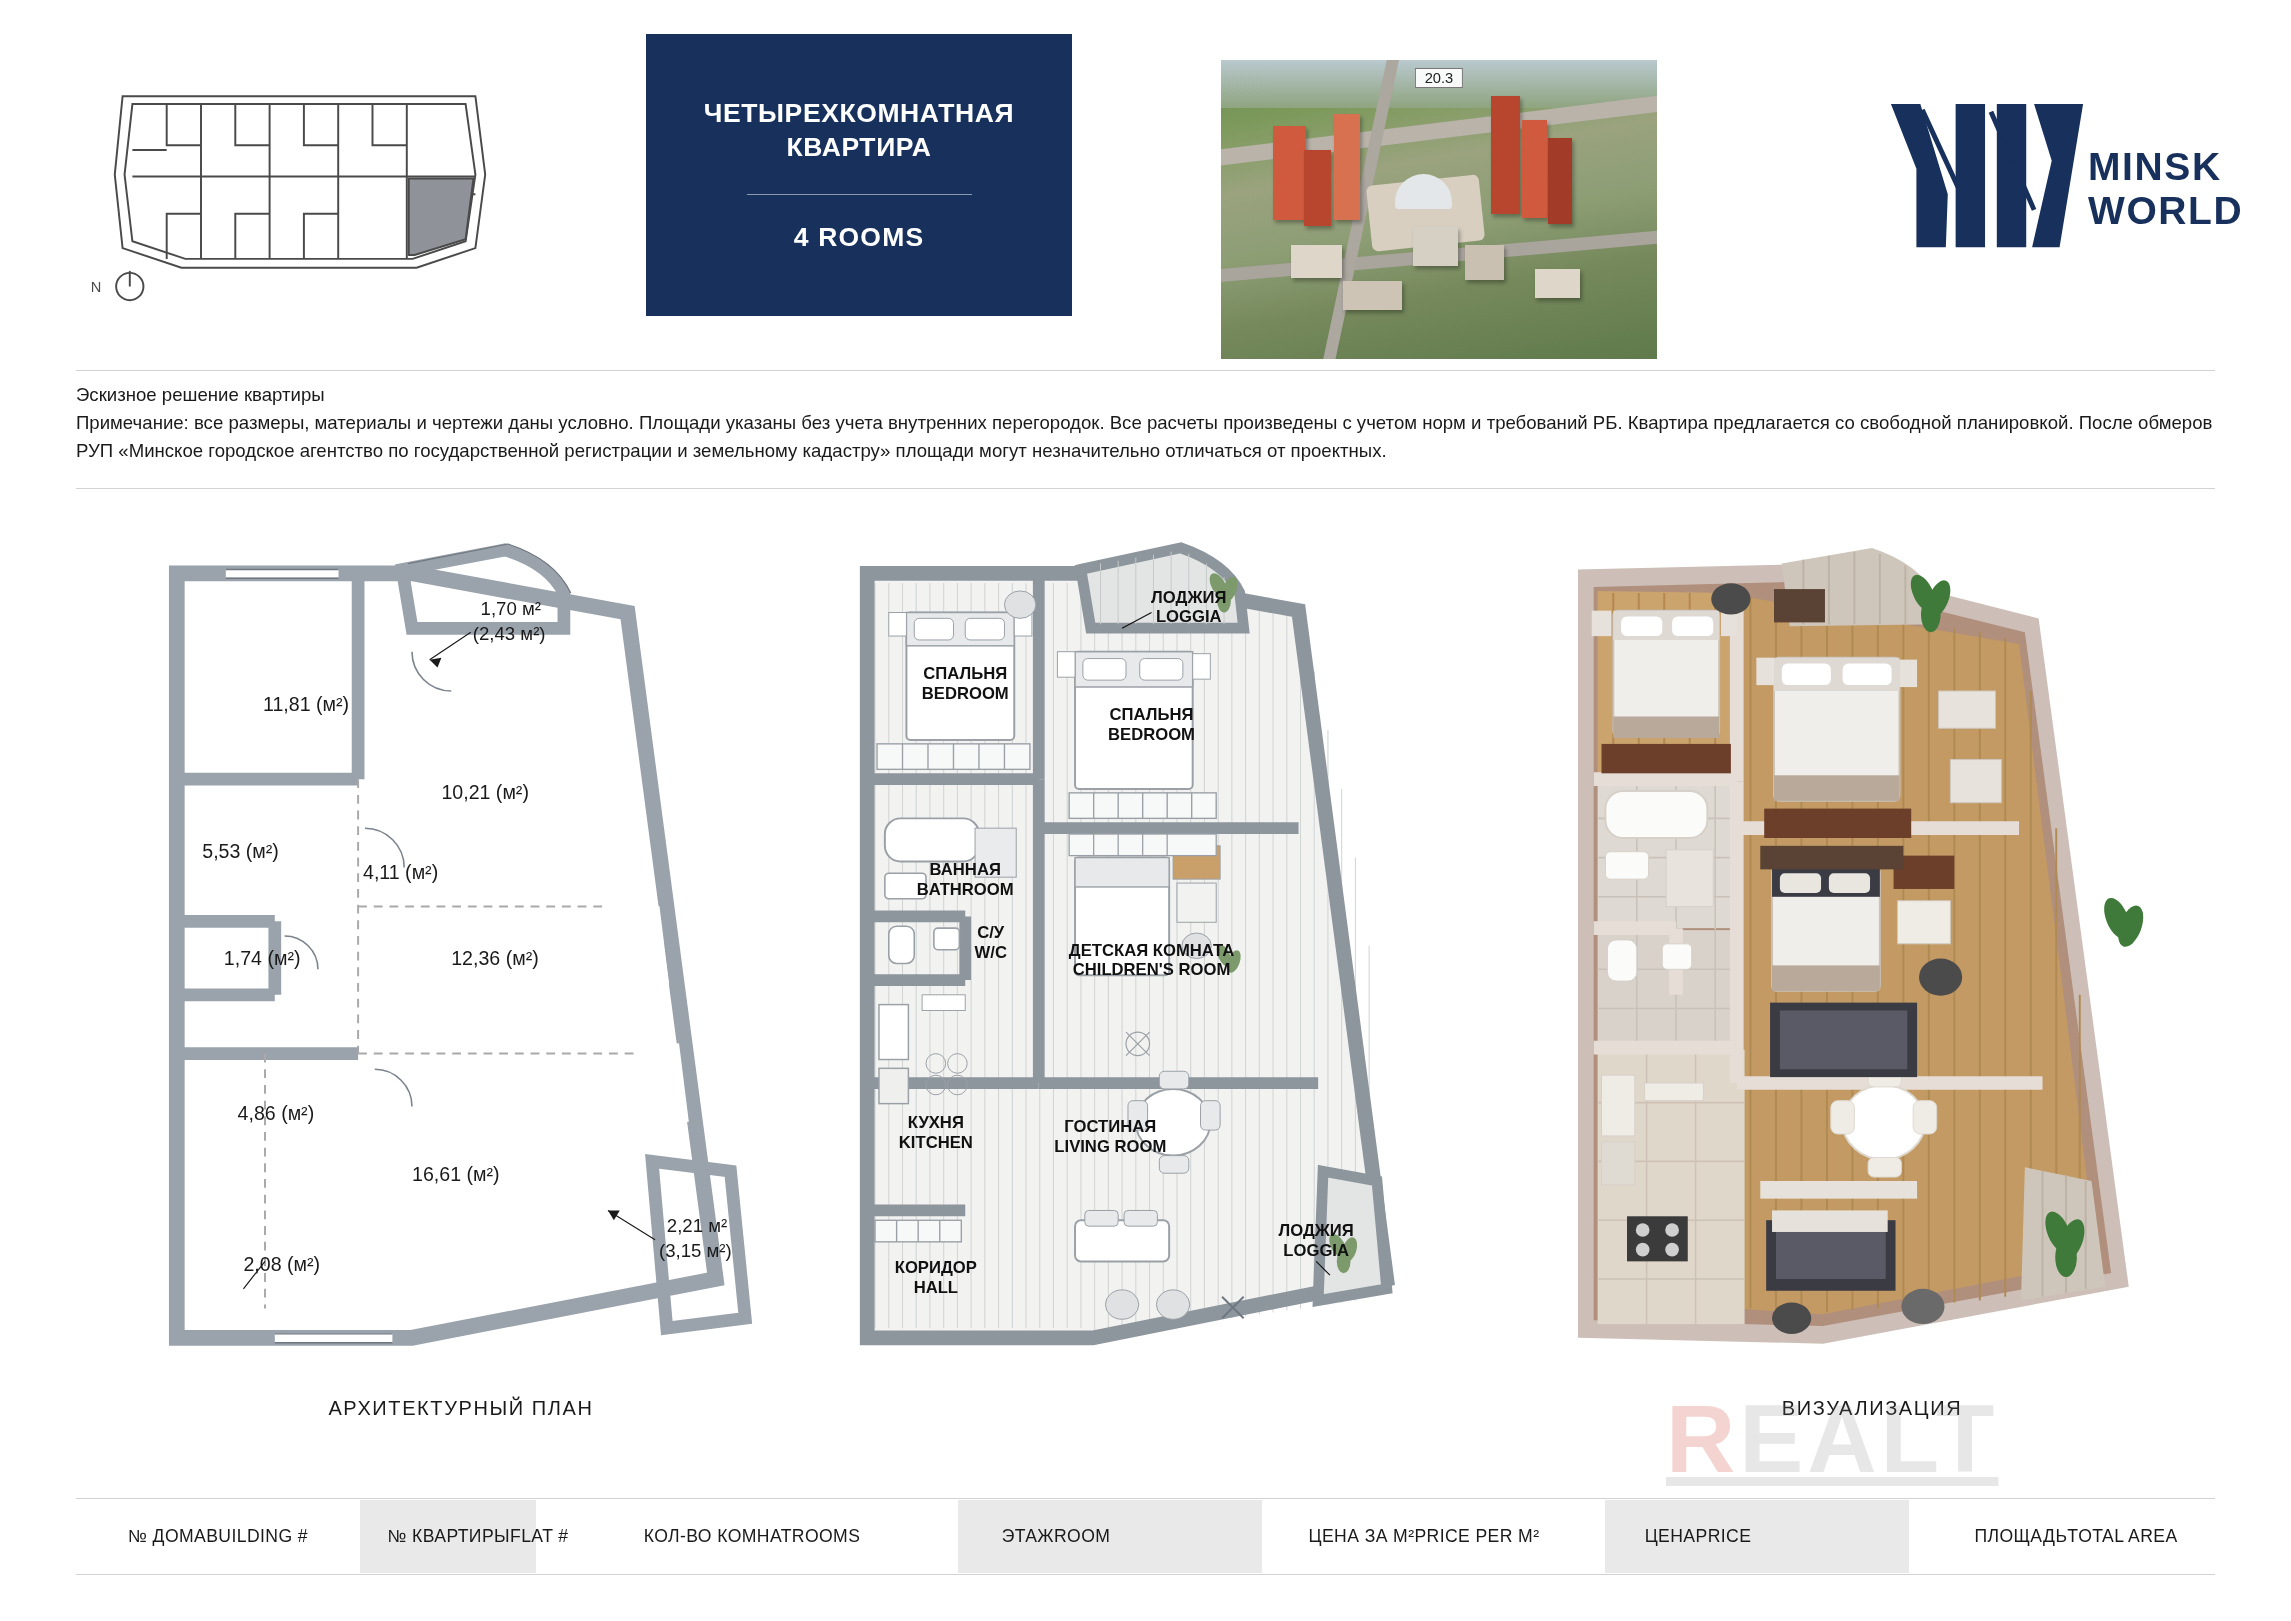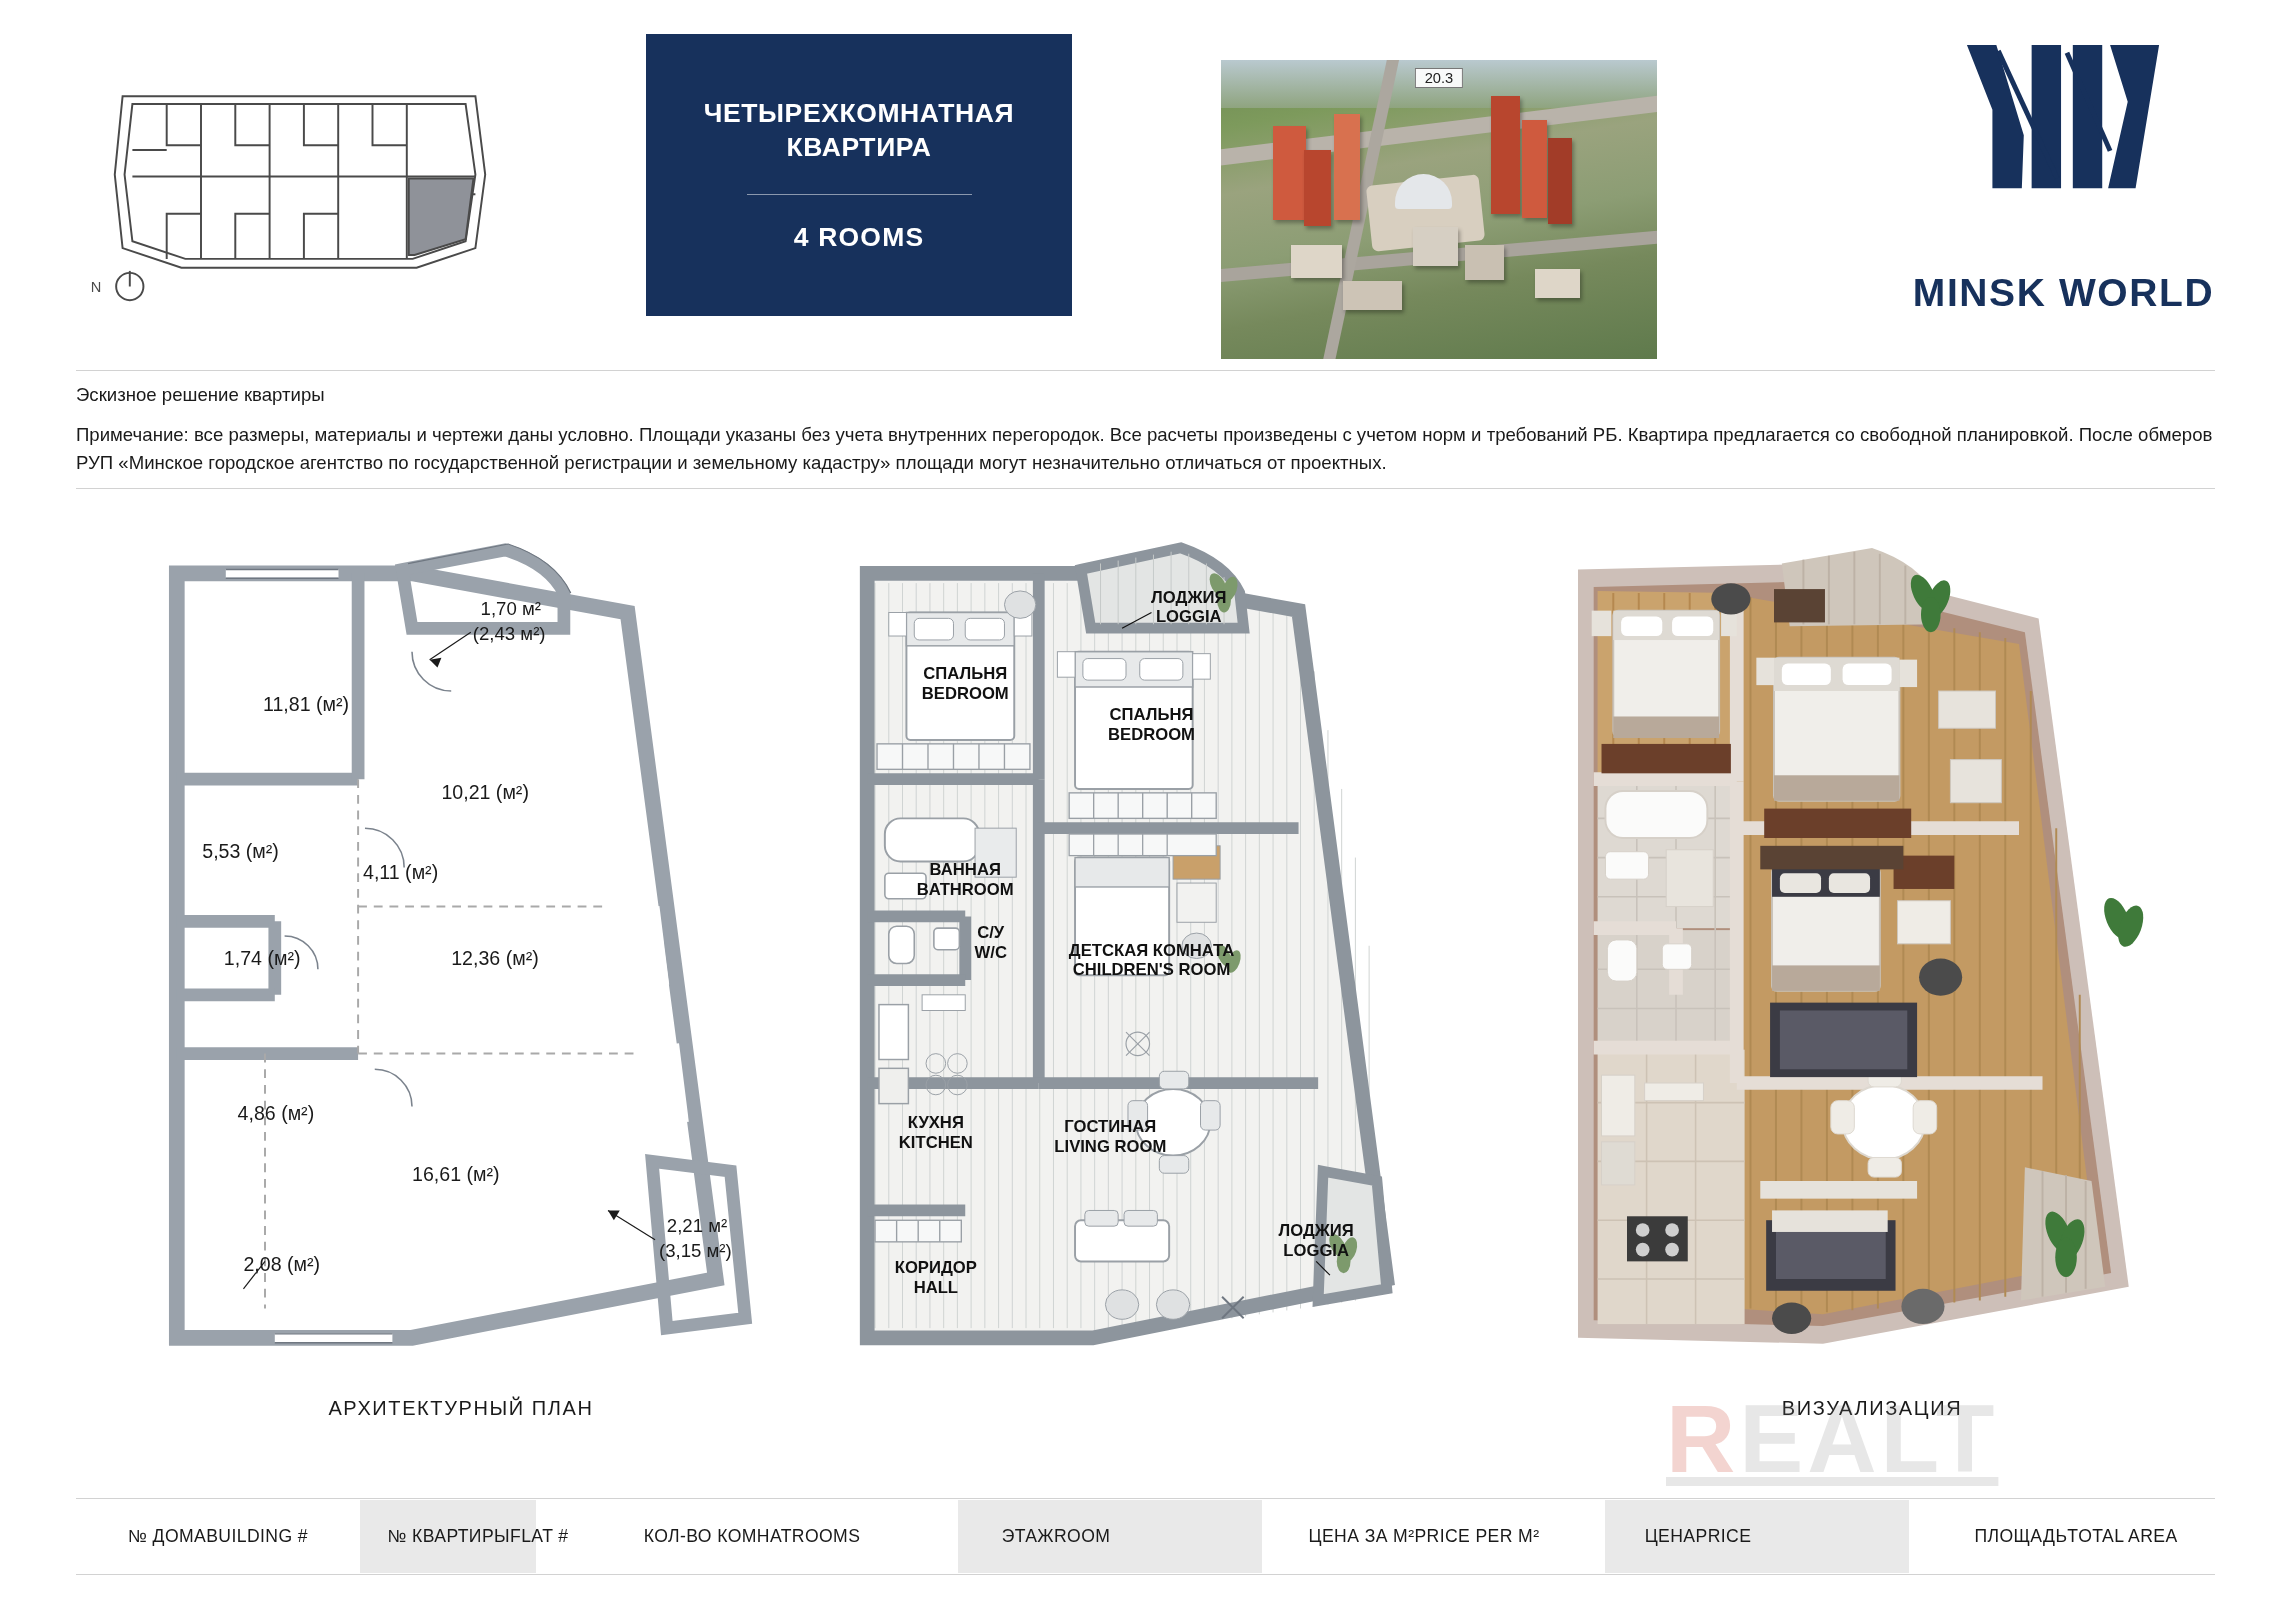--- a/index.html
+++ b/index.html
@@ -116,42 +116,42 @@
     font-size: 14.7px;
     padding: 1px 8.8px;
     color: #222;
   }
 
   
   .logo-block {
     position: absolute;
     left: 1887px; top: 41px;
     width: 353px; height: 274px;
-    display: flex; flex-direction: column;
-    align-items: center; justify-content: space-between;
+    display: flex; flex-direction: row;
+    align-items: center; justify-content: flex-start;
   }
   .logo-mark { width: 201px; height: 157px; }
   .logo-text {
     margin-top: 21.6px;
     font-size: 39px;
     font-weight: bold;
     color: #17315c;
     letter-spacing: 1.6px;
   }
 
   
   .note {
     position: absolute;
     left: 76px; top: 384px;
     width: 2147px;
     color: #1a1a1a;
   }
   .note-title {
     font-size: 18.6px;
-    margin-bottom: 15px;
+    margin-bottom: 3px;
   }
   .note-body {
     font-size: 18.6px;
     line-height: 1.5;
   }
   .hr {
     position: absolute;
     left: 76px;
     width: 2139px;
     height: 1px;

